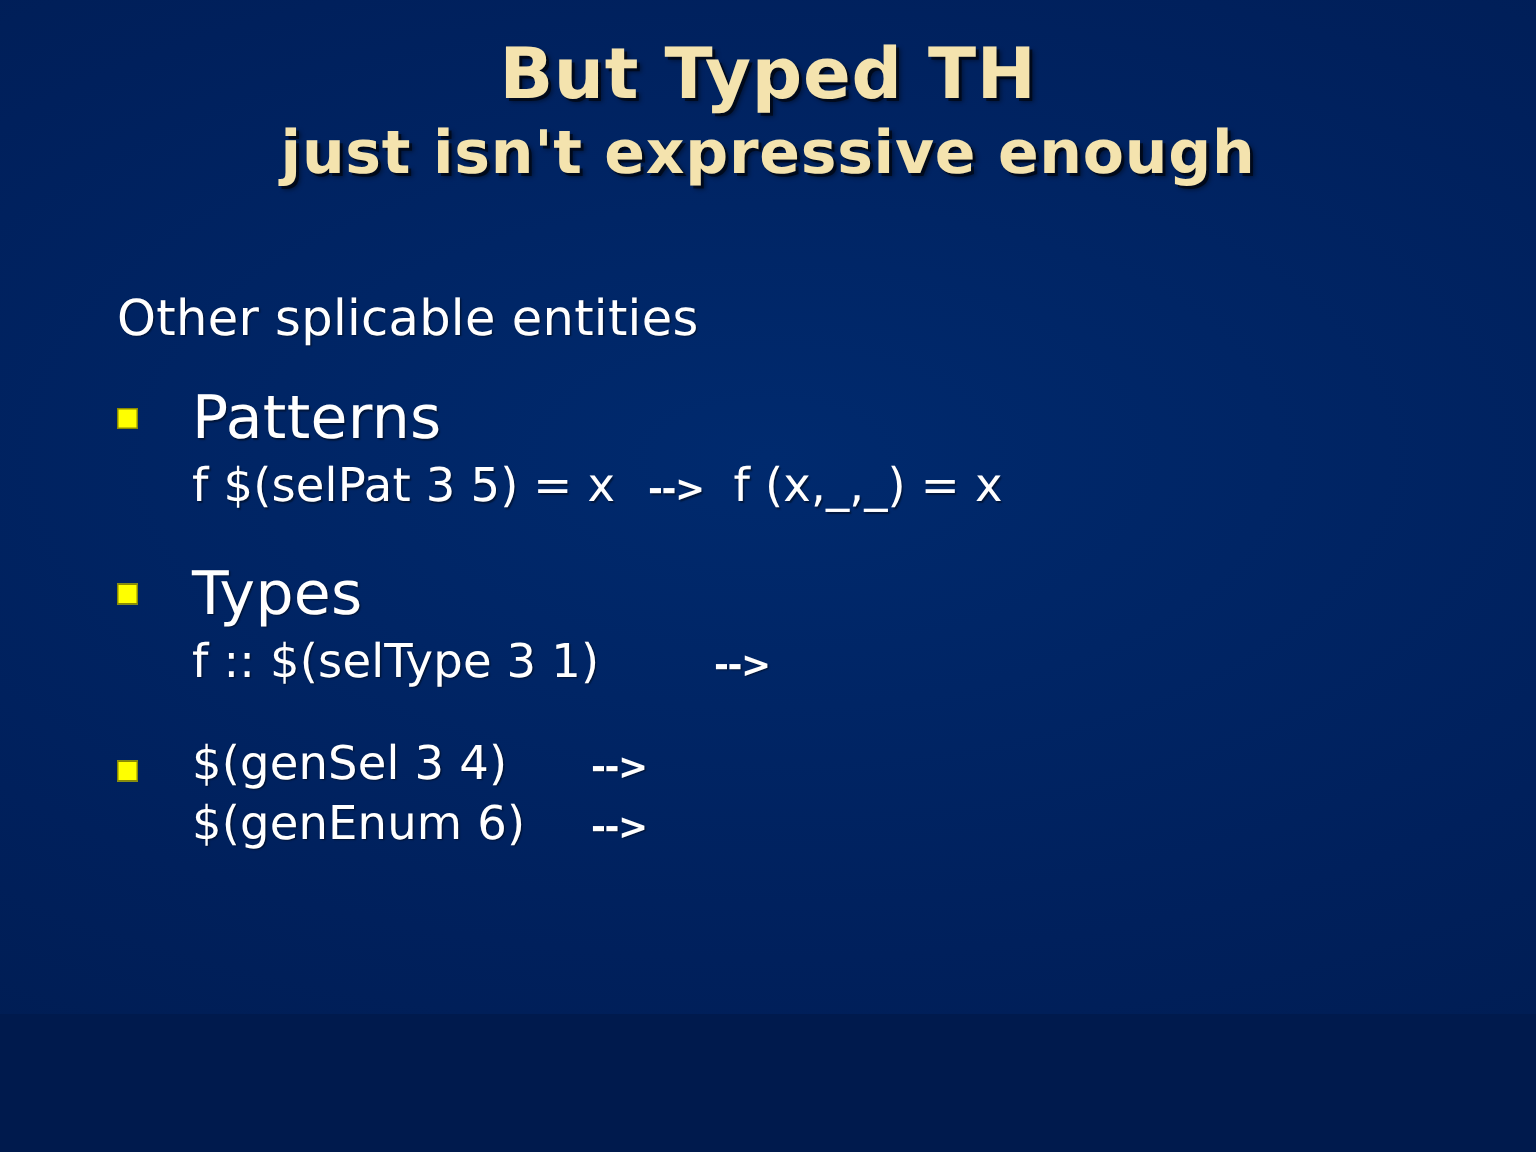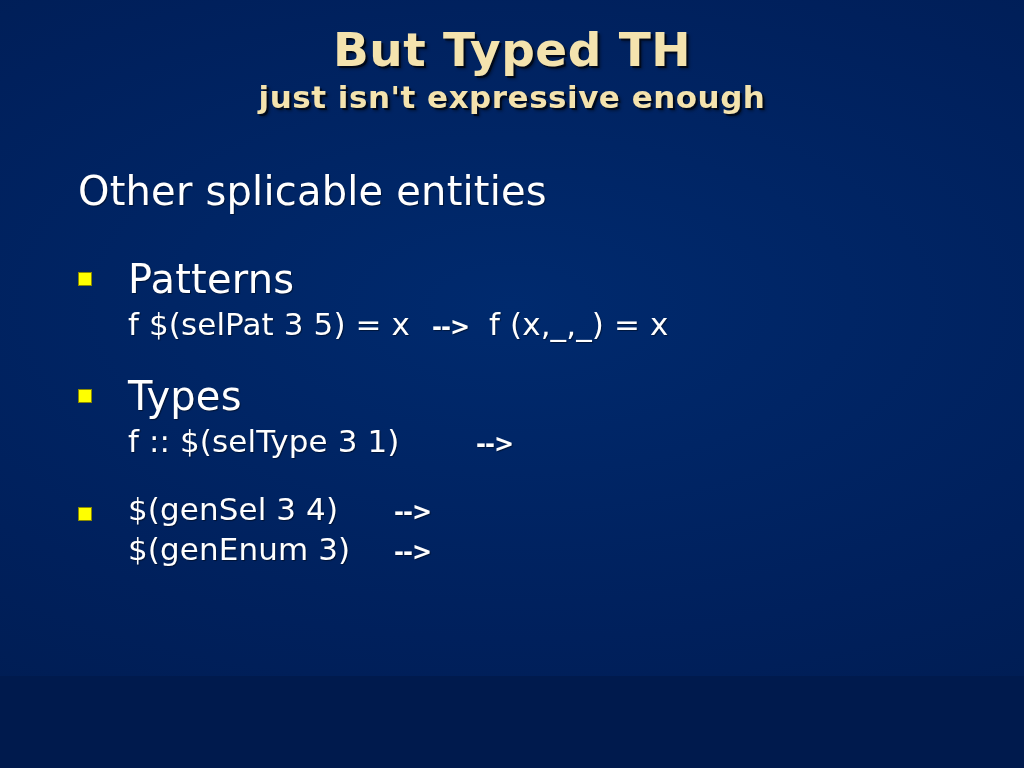--- a/index.html
+++ b/index.html
@@ -35,31 +35,31 @@
     font-family: "DejaVu Sans", sans-serif;
     font-size: 47px;
     font-weight: 700;
     letter-spacing: 0.5px;
     color: #f4e3ae;
     text-shadow:
       2px 2px 0px rgba(0,0,0,0.55),
       3px 3px 3px rgba(0,0,0,0.40);
   }
   .title-line.l2 {
-    font-size: 31px;
+    font-size: 40px;
     margin-top: 8px;
     text-align: center;
   }
 
   
   .lead {
     position: absolute;
     left: 78px;
-    top: 168px;
-    font-size: 40px;
+    top: 192px;
+    font-size: 33px;
     color: #ffffff;
     letter-spacing: 0.2px;
     text-shadow: 1px 1px 1px rgba(0,0,0,0.45);
     white-space: nowrap;
   }
 
   .bullets {
     position: absolute;
     left: 78px;
     top: 255px;
@@ -164,20 +164,20 @@
     </div>
 
     <div class="bullet-group g-decls">
       <span class="marker"></span>
       <div class="code-lines">
         <div class="code-row">
           <span class="code-lhs">$(genSel 3 4)</span>
           <span class="code-arrow">--&gt;</span>
         </div>
         <div class="code-row">
-          <span class="code-lhs">$(genEnum 3)</span>
+          <span class="code-lhs">$(genEnum 6)</span>
           <span class="code-arrow">--&gt;</span>
         </div>
       </div>
     </div>
 
   </div>
 </div>
 
 </body></html>

